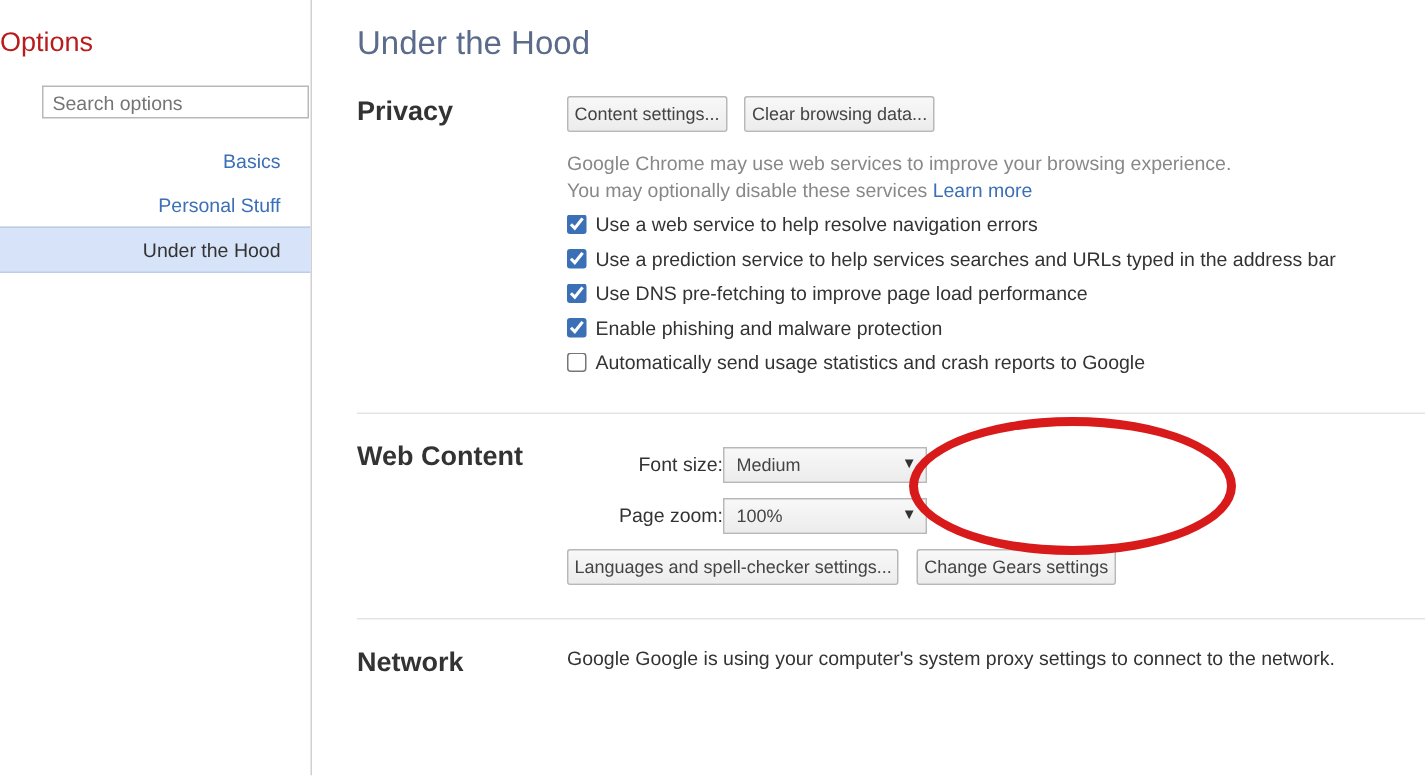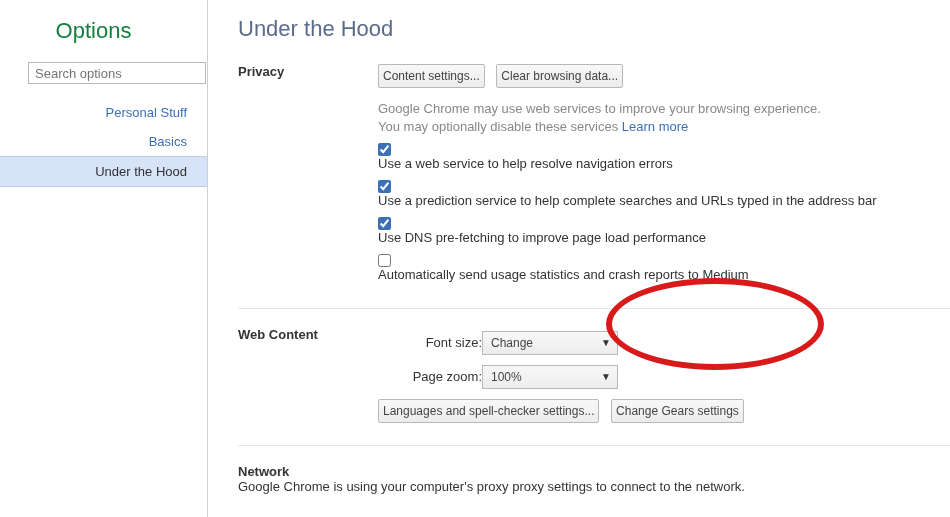--- a/index.html
+++ b/index.html
@@ -16,23 +16,23 @@
   }
   .sidebar {
     position: absolute;
     left: 0; top: 0;
     width: 208px;
     height: 517px;
     background: #fff;
     border-right: 1px solid #d0d0d0;
   }
   .sidebar-title {
-    font-size: 22px;
-    color: #15803d;
-    text-align: center;
+    font-size: 18px;
+    color: #b91c1c;
+    text-align: left;
     padding: 18px 20px 18px 0;
   }
   .search-box {
     margin: 0 0 14px 28px;
     width: 178px;
   }
   .search-box input {
     width: 100%;
     height: 22px;
     border: 1px solid #b8b8b8;
@@ -64,27 +64,27 @@
     font-size: 22px;
     color: #5a6b8c;
     margin-bottom: 22px;
   }
   .section {
     display: flex;
     border-bottom: 1px solid #e4e4e4;
     padding-bottom: 18px;
     margin-bottom: 18px;
   }
-  .section:last-child { border-bottom: none; flex-direction: column; }
+  .section:last-child { border-bottom: none; }
   .section-label {
     width: 140px;
     flex-shrink: 0;
     font-weight: bold;
     color: #333;
-    font-size: 13px;
+    font-size: 18px;
   }
   .section-content {
     flex: 1;
     font-size: 13px;
     color: #333;
   }
   .btn {
     display: inline-block;
     background: linear-gradient(#f8f8f8,#ececec);
     border: 1px solid #b8b8b8;
@@ -99,21 +99,20 @@
   .desc {
     color: #888;
     margin: 8px 0 4px 0;
     line-height: 1.4;
   }
   .link { color: #3b6fb6; cursor: pointer; }
   .cb-row {
     margin: 6px 0;
     display: flex;
     align-items: flex-start;
-    flex-direction: column;
   }
   .cb-row input[type=checkbox] {
     margin: 1px 6px 0 0;
     accent-color: #3b6fb6;
   }
   .cb-row span { line-height: 1.3; }
   .form-row {
     display: flex;
     align-items: center;
     margin: 4px 0 10px 0;
@@ -149,22 +148,22 @@
   .net-text { margin-bottom: 12px; }
 </style>
 </head>
 <body>
 
 <div class="sidebar">
   <div class="sidebar-title">Options</div>
   <div class="search-box">
     <input type="text" placeholder="Search options" style="">
   </div>
+  <div class="nav-item">Basics</div>
   <div class="nav-item">Personal Stuff</div>
-  <div class="nav-item">Basics</div>
   <div class="nav-item selected">Under the Hood</div>
 </div>
 
 <div class="main">
   <div class="main-title">Under the Hood</div>
 
   <div class="section">
     <div class="section-label">Privacy</div>
     <div class="section-content">
       <span class="btn">Content settings...</span>
@@ -172,58 +171,62 @@
       <div class="desc">
         <span>Google Chrome may use web services to improve your browsing experience.</span><br>
         <span>You may optionally disable these services </span><span class="link">Learn more</span>
       </div>
       <div class="cb-row">
         <input type="checkbox" checked="" style="">
         <span>Use a web service to help resolve navigation errors</span>
       </div>
       <div class="cb-row">
         <input type="checkbox" checked="" style="">
-        <span>Use a prediction service to help complete searches and URLs typed in the address bar</span>
+        <span>Use a prediction service to help services searches and URLs typed in the address bar</span>
       </div>
       <div class="cb-row">
         <input type="checkbox" checked="" style="">
         <span>Use DNS pre-fetching to improve page load performance</span>
       </div>
       <div class="cb-row">
+        <input type="checkbox" checked="" style="">
+        <span>Enable phishing and malware protection</span>
+      </div>
+      <div class="cb-row">
         <input type="checkbox" style="">
-        <span>Automatically send usage statistics and crash reports to Medium</span>
+        <span>Automatically send usage statistics and crash reports to Google</span>
       </div>
     </div>
   </div>
 
   <div class="section">
     <div class="section-label">Web Content</div>
     <div class="section-content">
       <div class="form-row">
         <span class="flabel">Font size:</span>
         <div class="combo">
-          <span>Change</span>
+          <span>Medium</span>
           <span class="arrow">▼</span>
         </div>
       </div>
       <div class="form-row">
         <span class="flabel">Page zoom:</span>
         <div class="combo">
           <span>100%</span>
           <span class="arrow">▼</span>
         </div>
       </div>
       <div>
         <span class="btn">Languages and spell-checker settings...</span>
         <span class="btn">Change Gears settings</span>
       </div>
     </div>
   </div>
 
   <div class="section">
     <div class="section-label">Network</div>
     <div class="section-content">
-      <div class="net-text">Google Chrome is using your computer's proxy proxy settings to connect to the network.</div>
+      <div class="net-text">Google Google is using your computer's system proxy settings to connect to the network.</div>
     </div>
   </div>
 </div>
 
 <div class="circle-annot" style="left:606px; top:278px; width:218px; height:92px;"></div>
 
 </body></html>

